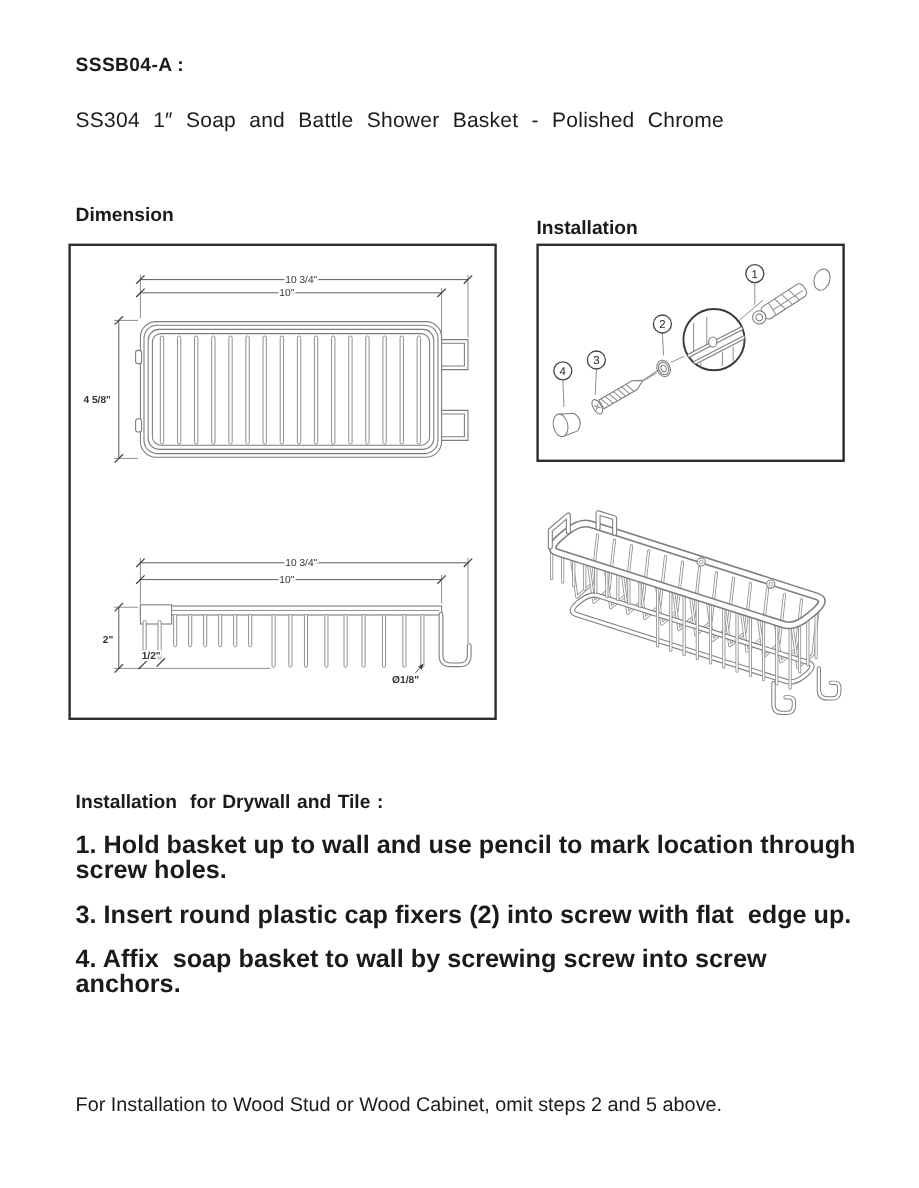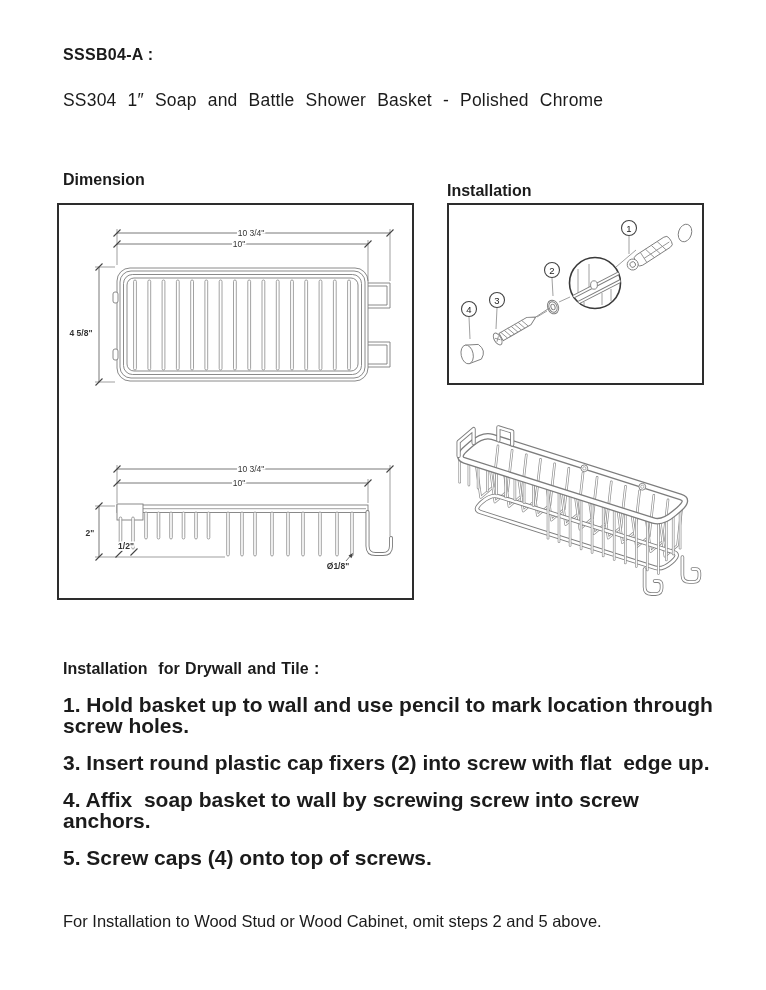--- a/index.html
+++ b/index.html
@@ -293,15 +293,14 @@
       <path d="M257.41,159.009 L257.41,177.009 Q257.41,184.009 264.41,184.009 L268.41,184.009 Q274.41,184.009 274.41,178.009 L274.41,175.009 Q274.41,171.009 270.41,171.009 L267.41,171.009" fill="none" stroke="#7d7d7d" stroke-width="3.6" stroke-linecap="round" stroke-linejoin="round"></path>
       <path d="M257.41,159.009 L257.41,177.009 Q257.41,184.009 264.41,184.009 L268.41,184.009 Q274.41,184.009 274.41,178.009 L274.41,175.009 Q274.41,171.009 270.41,171.009 L267.41,171.009" fill="none" stroke="#fff" stroke-width="2" stroke-linecap="round" stroke-linejoin="round"></path>
     </g>
 </svg>
 
 <div class="abs instructions">
   <div class="inst-heading">Installation  for Drywall and Tile :</div>
   <div class="step">1. Hold basket up to wall and use pencil to mark location through screw holes.</div>
   <div class="step">3. Insert round plastic cap fixers (2) into screw with flat  edge up.</div>
   <div class="step">4. Affix  soap basket to wall by screwing screw into screw anchors.</div>
-  <div class="step">5. Screw caps (4) onto top of screws.</div>
 </div>
 <div class="abs note">For Installation to Wood Stud or Wood Cabinet, omit steps 2 and 5 above.</div>
 
 </body></html>

